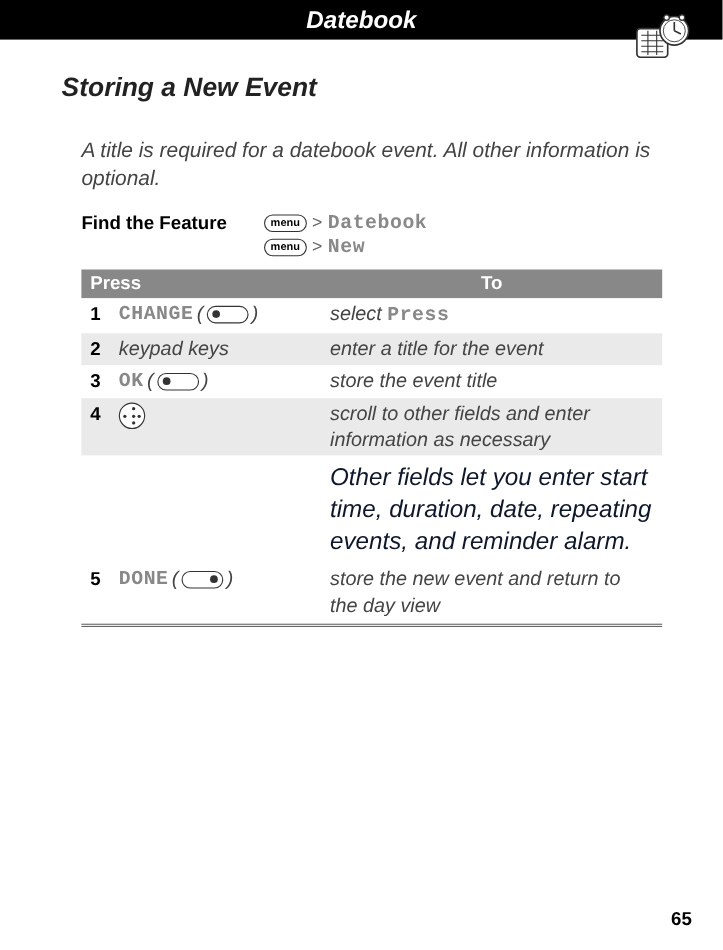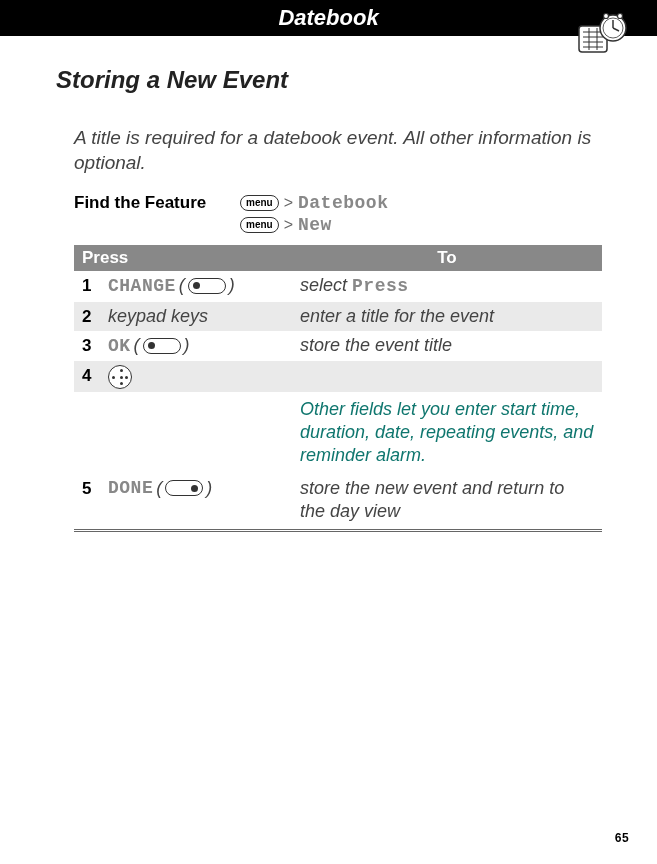--- a/index.html
+++ b/index.html
@@ -189,40 +189,40 @@
       border-radius: 50%;
     }
     .nav-circle .dc { top: 10.5px; left: 10.5px; }
     .nav-circle .dt { top: 3px; left: 10.5px; }
     .nav-circle .db { bottom: 3px; left: 10.5px; }
     .nav-circle .dl { left: 3px; top: 10.5px; }
     .nav-circle .dr { right: 3px; top: 10.5px; }
     .extra-note {
       padding-left: 226px;
       padding-right: 8px;
-      font-size: 18px;
-      color: #0f766e;
+      font-size: 22px;
+      color: #0f172a;
       font-style: italic;
       line-height: 1.3;
       margin: 6px 0;
       font-family: 'Arial Narrow', Arial, sans-serif;
     }
     .table-end {
       border-top: 1.5px solid #666;
       border-bottom: 1.5px solid #666;
       height: 3px;
       margin-top: 2px;
     }
     .page-num {
       position: absolute;
       bottom: 18px;
       right: 28px;
-      font-family: Liberation Mono, monospace;
-      font-weight: bold;
-      font-size: 12px;
+      font-family: Liberation Sans, sans-serif;
+      font-weight: bold;
+      font-size: 17px;
     }
   </style>
 </head>
 <body>
 
 <div class="header-bar">
   <div class="header-title">Datebook</div>
   <svg class="header-icon" viewBox="0 0 60 50">
     <rect x="6" y="18" width="28" height="26" rx="3" fill="#fff" stroke="#333" stroke-width="1.5"></rect>
     <line x1="10" y1="24" x2="30" y2="24" stroke="#333" stroke-width="1"></line>
@@ -295,20 +295,21 @@
       <div class="tnum">4</div>
       <div class="tpress">
         <span class="nav-circle">
           <span class="dot dc"></span>
             <span class="dot dt"></span>
             <span class="dot db"></span>
             <span class="dot dl"></span>
             <span class="dot dr"></span>
         </span>
       </div>
+      <div class="tto">scroll to other fields and enter information as necessary</div>
     </div>
 
     <div class="extra-note">Other fields let you enter start time, duration, date, repeating events, and reminder alarm.</div>
 
     <div class="trow">
       <div class="tnum">5</div>
       <div class="tpress">
         <span class="mono-item">DONE</span>
         <span class="paren">(</span>
           <span class="softkey-pill right"></span>

